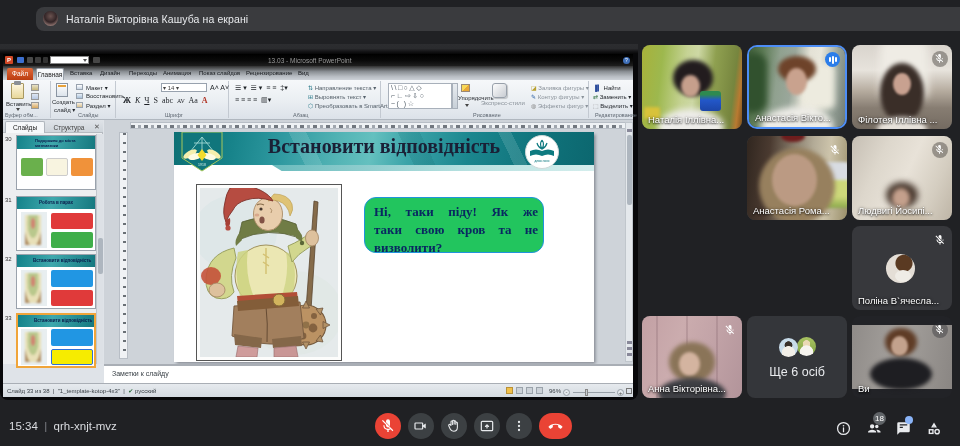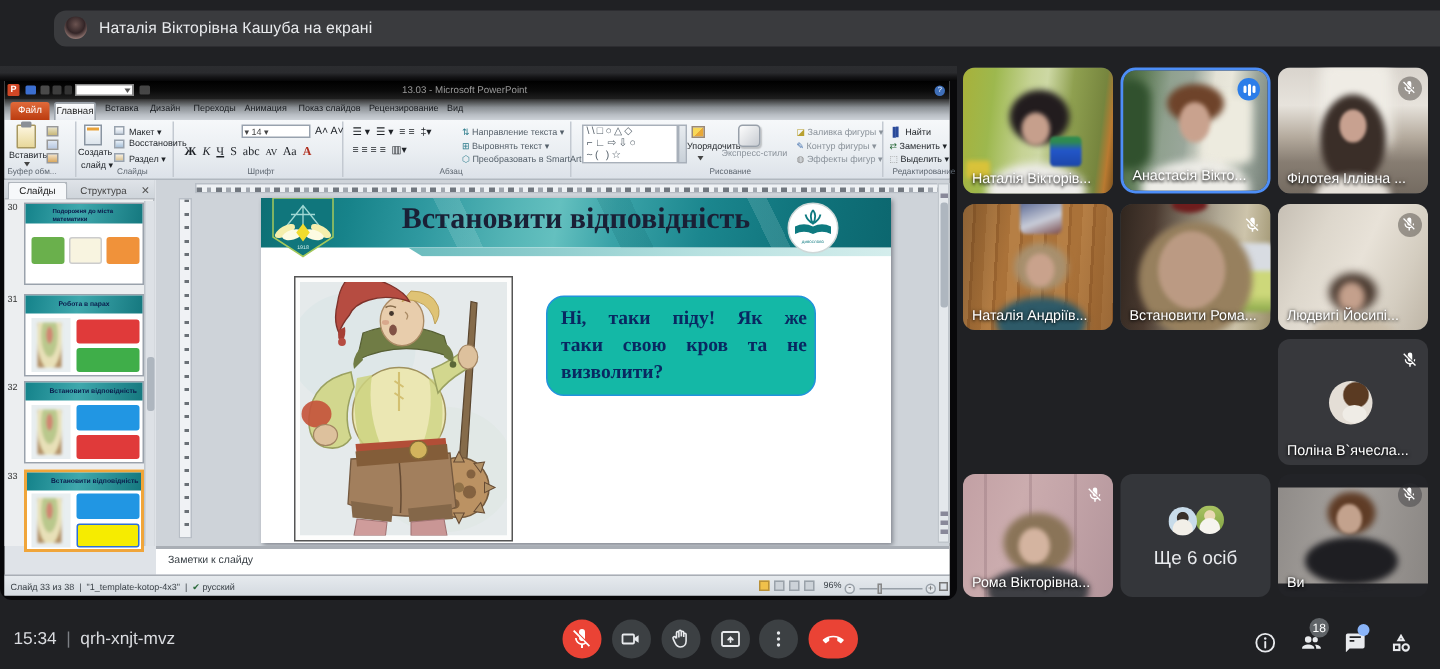--- a/index.html
+++ b/index.html
@@ -282,22 +282,22 @@
             <ellipse cx="62" cy="32" rx="2.6" ry="3.6" fill="#8a5040"></ellipse>
             <ellipse cx="57" cy="27" rx="2.4" ry="1.6" fill="#dc9a7a" opacity=".75"></ellipse>
             <path d="M70 20 Q73 22 71 25" stroke="#b08a5c" stroke-width=".9" fill="none"></path>
 
             <path d="M30 0 Q44 -6 60 2 Q70 7 73 13 Q58 8 46 12 Q36 15 33 22 Q28 28 26 34 Q22 26 25 14 Q26 6 30 0 Z" fill="#c8473a" stroke="#8a2f26" stroke-width=".9"></path>
             <path d="M26 32 Q24 38 28 40 Q31 36 30 30 Z" fill="#b83a2e"></path>
             <circle cx="28" cy="40" r="2.6" fill="#c8473a"></circle>
           </svg>
         </div>
 
-        <div class="abs" style="left:190px;top:65px;width:180px;height:67px;border-radius:12px;
-          background:#14b8a6;border:1px solid #2193dc;">
+        <div class="abs" style="left:190px;top:65px;width:180px;height:56px;border-radius:12px;
+          background:#22c55e;border:1px solid #2193dc;">
           <div style="position:absolute;left:9px;top:5px;width:164px;font-family:'Liberation Serif',serif;font-weight:bold;font-size:13px;line-height:1.38;color:#092861;text-align:justify;word-spacing:3.5px;">Ні, таки піду! Як же таки свою кров та не визволити?</div>
         </div>
 
       </div>
 
       <div class="abs" style="left:521px;top:2px;width:8px;height:240px;background:#e4e8ec;border:1px solid #c0c6cc;">
         <div class="abs" style="left:1px;top:6px;width:5px;height:3px;background:#889;"></div>
         <div class="abs" style="left:1px;top:12px;width:5px;height:70px;background:#aeb6bf;border-radius:2px;"></div>
         <div class="abs" style="left:1px;top:218px;width:5px;height:3px;background:#889;"></div>
         <div class="abs" style="left:1px;top:224px;width:5px;height:3px;background:#889;"></div>
@@ -326,21 +326,21 @@
   </div>
 
   <div class="tile" style="left:642px; top:45px;">
     <div class="abs" style="left:0;top:0;width:100%;height:100%;
       background:linear-gradient(97deg,#a8b13a 0%,#9db84e 20%,#c6d395 42%,#cdd8a4 52%,#8fa050 68%,#76853e 88%,#b97a31 94%,#7a511e 100%);"></div>
     <div class="blob" style="left:31px;top:15px;width:40px;height:36px;background:#221c1e;filter:blur(2px);"></div>
     <div class="blob" style="left:39px;top:30px;width:19px;height:22px;background:#c69f8c;filter:blur(1.5px);"></div>
     <div class="blob" style="left:16px;top:64px;width:66px;height:36px;background:#edece9;filter:blur(3px);"></div>
     <div class="blob" style="left:58px;top:46px;width:21px;height:20px;border-radius:3px;background:linear-gradient(180deg,#2e8a50 18%,#2357c9 45%,#1c46a8 100%);filter:blur(.7px);"></div>
     <div class="blob" style="left:2px;top:62px;width:16px;height:12px;border-radius:2px;background:#d8c23a;filter:blur(1.5px);"></div>
-    <div class="nm">Наталія Вікторів...</div>
+    <div class="nm">Наталія Іллівна...</div>
   </div>
 
   <div class="tile" style="left:747px; top:45px; border:2.5px solid #4d8ef7; border-radius:10px;">
     <div class="abs" style="left:0;top:0;width:100%;height:100%;
       background:linear-gradient(98deg,#41603b 0%,#5c7a54 13%,#90a18f 30%,#9aa79b 44%,#e4e2d6 58%,#e9e7db 68%,#99a49a 84%,#717c74 100%);"></div>
     <div class="blob" style="left:-8px;top:6px;width:26px;height:60px;background:#31512e;filter:blur(3px);border-radius:12px;"></div>
     <div class="blob" style="left:52px;top:16px;width:34px;height:46px;border-radius:6px;background:#edebdf;filter:blur(3px);"></div>
     <div class="blob" style="left:29px;top:9px;width:38px;height:26px;background:#6e432a;filter:blur(2px);"></div>
     <div class="blob" style="left:37px;top:21px;width:21px;height:27px;background:#c9a28e;filter:blur(1.5px);"></div>
     <div class="blob" style="left:12px;top:60px;width:72px;height:38px;background:#edece7;filter:blur(3px);"></div>
@@ -360,45 +360,34 @@
     <div class="blob" style="left:41px;top:28px;width:18px;height:22px;background:#c8a190;filter:blur(1.2px);"></div>
     <div class="blob" style="left:25px;top:72px;width:50px;height:26px;background:#e6e1da;filter:blur(2.5px);"></div>
     <div class="mic">
         <svg width="11" height="11" viewBox="0 0 24 24" fill="#fff">
           <path d="M15 11V5a3 3 0 0 0-6 0v1.2l6 6zM19 11h-1.7a5.3 5.3 0 0 1-.4 1.9l1.3 1.3c.5-1 .8-2 .8-3.2zM4.3 3 3 4.3l6 6V11a3 3 0 0 0 4.2 2.8l1.4 1.4a5.2 5.2 0 0 1-2.6.8A5.3 5.3 0 0 1 6.7 11H5a7 7 0 0 0 6 6.9V21h2v-3.1c.9-.1 1.8-.5 2.6-1l3.1 3.1 1.3-1.3L4.3 3z"></path>
         </svg>
       </div>
     <div class="nm">Філотея Іллівна ...</div>
   </div>
 
-  <div class="tile" style="left:642px; top:136px;">
-    <div class="abs" style="left:0;top:0;width:100%;height:100%;
-      background:repeating-linear-gradient(93deg,#b67f45 0 7px,#9c6530 7px 9px,#aa7239 9px 16px);"></div>
-    <div class="abs" style="left:0;top:0;width:100%;height:100%;
-      background:linear-gradient(100deg,rgba(60,40,20,.35) 0%,rgba(0,0,0,0) 30%,rgba(0,0,0,0) 70%,rgba(90,50,20,.3) 100%);"></div>
-    <div class="blob" style="left:38px;top:-4px;width:28px;height:24px;border-radius:4px;background:linear-gradient(160deg,#4a5a8a,#c8ccd8 60%,#7a4a4a);filter:blur(1px);"></div>
-    <div class="blob" style="left:34px;top:26px;width:36px;height:32px;background:#a8906e;filter:blur(2px);"></div>
-    <div class="blob" style="left:42px;top:33px;width:19px;height:22px;background:#c9a28c;filter:blur(1.5px);"></div>
-    <div class="blob" style="left:22px;top:62px;width:60px;height:34px;background:#2e5a68;filter:blur(2.5px);"></div>
-    <div class="nm">Наталія Андріїв...</div>
-  </div>
 
   <div class="tile" style="left:747px; top:136px;">
     <div class="abs" style="left:0;top:0;width:100%;height:100%;
       background:linear-gradient(96deg,#30261f 0%,#4a3a30 22%,#8a7f6e 45%,#b3ab97 62%,#cdc4ab 78%,#9a8f6a 100%);"></div>
     <div class="blob" style="left:76px;top:26px;width:26px;height:46px;border-radius:4px;background:linear-gradient(180deg,#d8dce2 0 40%,#cdd87a 40% 75%,#8aa84a 100%);filter:blur(1.5px);"></div>
     <div class="blob" style="left:12px;top:12px;width:76px;height:76px;background:#97805e;filter:blur(2px);"></div>
     <div class="blob" style="left:25px;top:18px;width:45px;height:52px;background:#bb9a83;filter:blur(1.5px);"></div>
     <div class="blob" style="left:34px;top:-5px;width:24px;height:11px;background:#6e1d1d;filter:blur(1.5px);"></div>
     <div class="mic" style="background:none;">
         <svg width="12" height="12" viewBox="0 0 24 24" fill="#fff">
           <path d="M15 11V5a3 3 0 0 0-6 0v1.2l6 6zM19 11h-1.7a5.3 5.3 0 0 1-.4 1.9l1.3 1.3c.5-1 .8-2 .8-3.2zM4.3 3 3 4.3l6 6V11a3 3 0 0 0 4.2 2.8l1.4 1.4a5.2 5.2 0 0 1-2.6.8A5.3 5.3 0 0 1 6.7 11H5a7 7 0 0 0 6 6.9V21h2v-3.1c.9-.1 1.8-.5 2.6-1l3.1 3.1 1.3-1.3L4.3 3z"></path>
         </svg>
       </div>
-    <div class="nm">Встановити Рома...</div>
+    <div class="nm">Анастасія Рома...</div>
   </div>
 
   <div class="tile" style="left:852px; top:136px;">
     <div class="abs" style="left:0;top:0;width:100%;height:100%;
       background:linear-gradient(115deg,#c6bfb4 0%,#ddd7cc 28%,#e8e2d8 52%,#d4cdc0 78%,#beb5a6 100%);"></div>
     <div class="blob" style="left:34px;top:46px;width:32px;height:26px;background:#4a3a30;filter:blur(3px);"></div>
     <div class="blob" style="left:40px;top:52px;width:18px;height:20px;background:#c4a08c;filter:blur(2px);"></div>
     <div class="blob" style="left:22px;top:74px;width:56px;height:24px;background:#c9bca8;filter:blur(3px);"></div>
     <div class="mic">
         <svg width="11" height="11" viewBox="0 0 24 24" fill="#fff">
@@ -427,21 +416,21 @@
     <div class="abs" style="left:0;top:0;width:100%;height:100%;opacity:.3;
       background:repeating-linear-gradient(90deg,transparent 0 14px,#8a6a72 14px 16px,transparent 16px 30px);"></div>
     <div class="blob" style="left:27px;top:26px;width:46px;height:40px;background:#8a7458;filter:blur(2px);"></div>
     <div class="blob" style="left:37px;top:36px;width:21px;height:24px;background:#d4b4a0;filter:blur(1.5px);"></div>
     <div class="blob" style="left:16px;top:62px;width:68px;height:32px;background:#3e3f44;filter:blur(2px);"></div>
     <div class="mic" style="background:none;">
         <svg width="12" height="12" viewBox="0 0 24 24" fill="#fff">
           <path d="M15 11V5a3 3 0 0 0-6 0v1.2l6 6zM19 11h-1.7a5.3 5.3 0 0 1-.4 1.9l1.3 1.3c.5-1 .8-2 .8-3.2zM4.3 3 3 4.3l6 6V11a3 3 0 0 0 4.2 2.8l1.4 1.4a5.2 5.2 0 0 1-2.6.8A5.3 5.3 0 0 1 6.7 11H5a7 7 0 0 0 6 6.9V21h2v-3.1c.9-.1 1.8-.5 2.6-1l3.1 3.1 1.3-1.3L4.3 3z"></path>
         </svg>
       </div>
-    <div class="nm">Рома Вікторівна...</div>
+    <div class="nm">Анна Вікторівна...</div>
   </div>
 
   <div class="tile" style="left:747px; top:316px; height:82px; background:#34363a;">
     <div class="blob" style="left:32px;top:22px;width:19px;height:19px;background:radial-gradient(circle at 50% 78%,#f2efe8 0 36%,rgba(0,0,0,0) 40%),radial-gradient(circle at 50% 38%,#38302a 0 24%,rgba(0,0,0,0) 28%),#c8dcea;z-index:2;"></div>
     <div class="blob" style="left:50px;top:21px;width:19px;height:19px;background:radial-gradient(circle at 50% 80%,#f6f4ee 0 36%,rgba(0,0,0,0) 40%),radial-gradient(circle at 50% 36%,#ead9b4 0 22%,rgba(0,0,0,0) 26%),linear-gradient(180deg,#a9c362,#7fa242);"></div>
     <div class="abs" style="left:0;top:49px;width:100%;text-align:center;font-size:12.5px;color:#e8eaed;">Ще 6 осіб</div>
   </div>
 
   <div class="tile" style="left:852px; top:316px; height:82px; background:#222327;">
     <div class="abs" style="left:0;top:9px;width:100%;height:64px;background:linear-gradient(100deg,#8f8b88 0%,#a5a19d 45%,#8a8683 100%);"></div>

